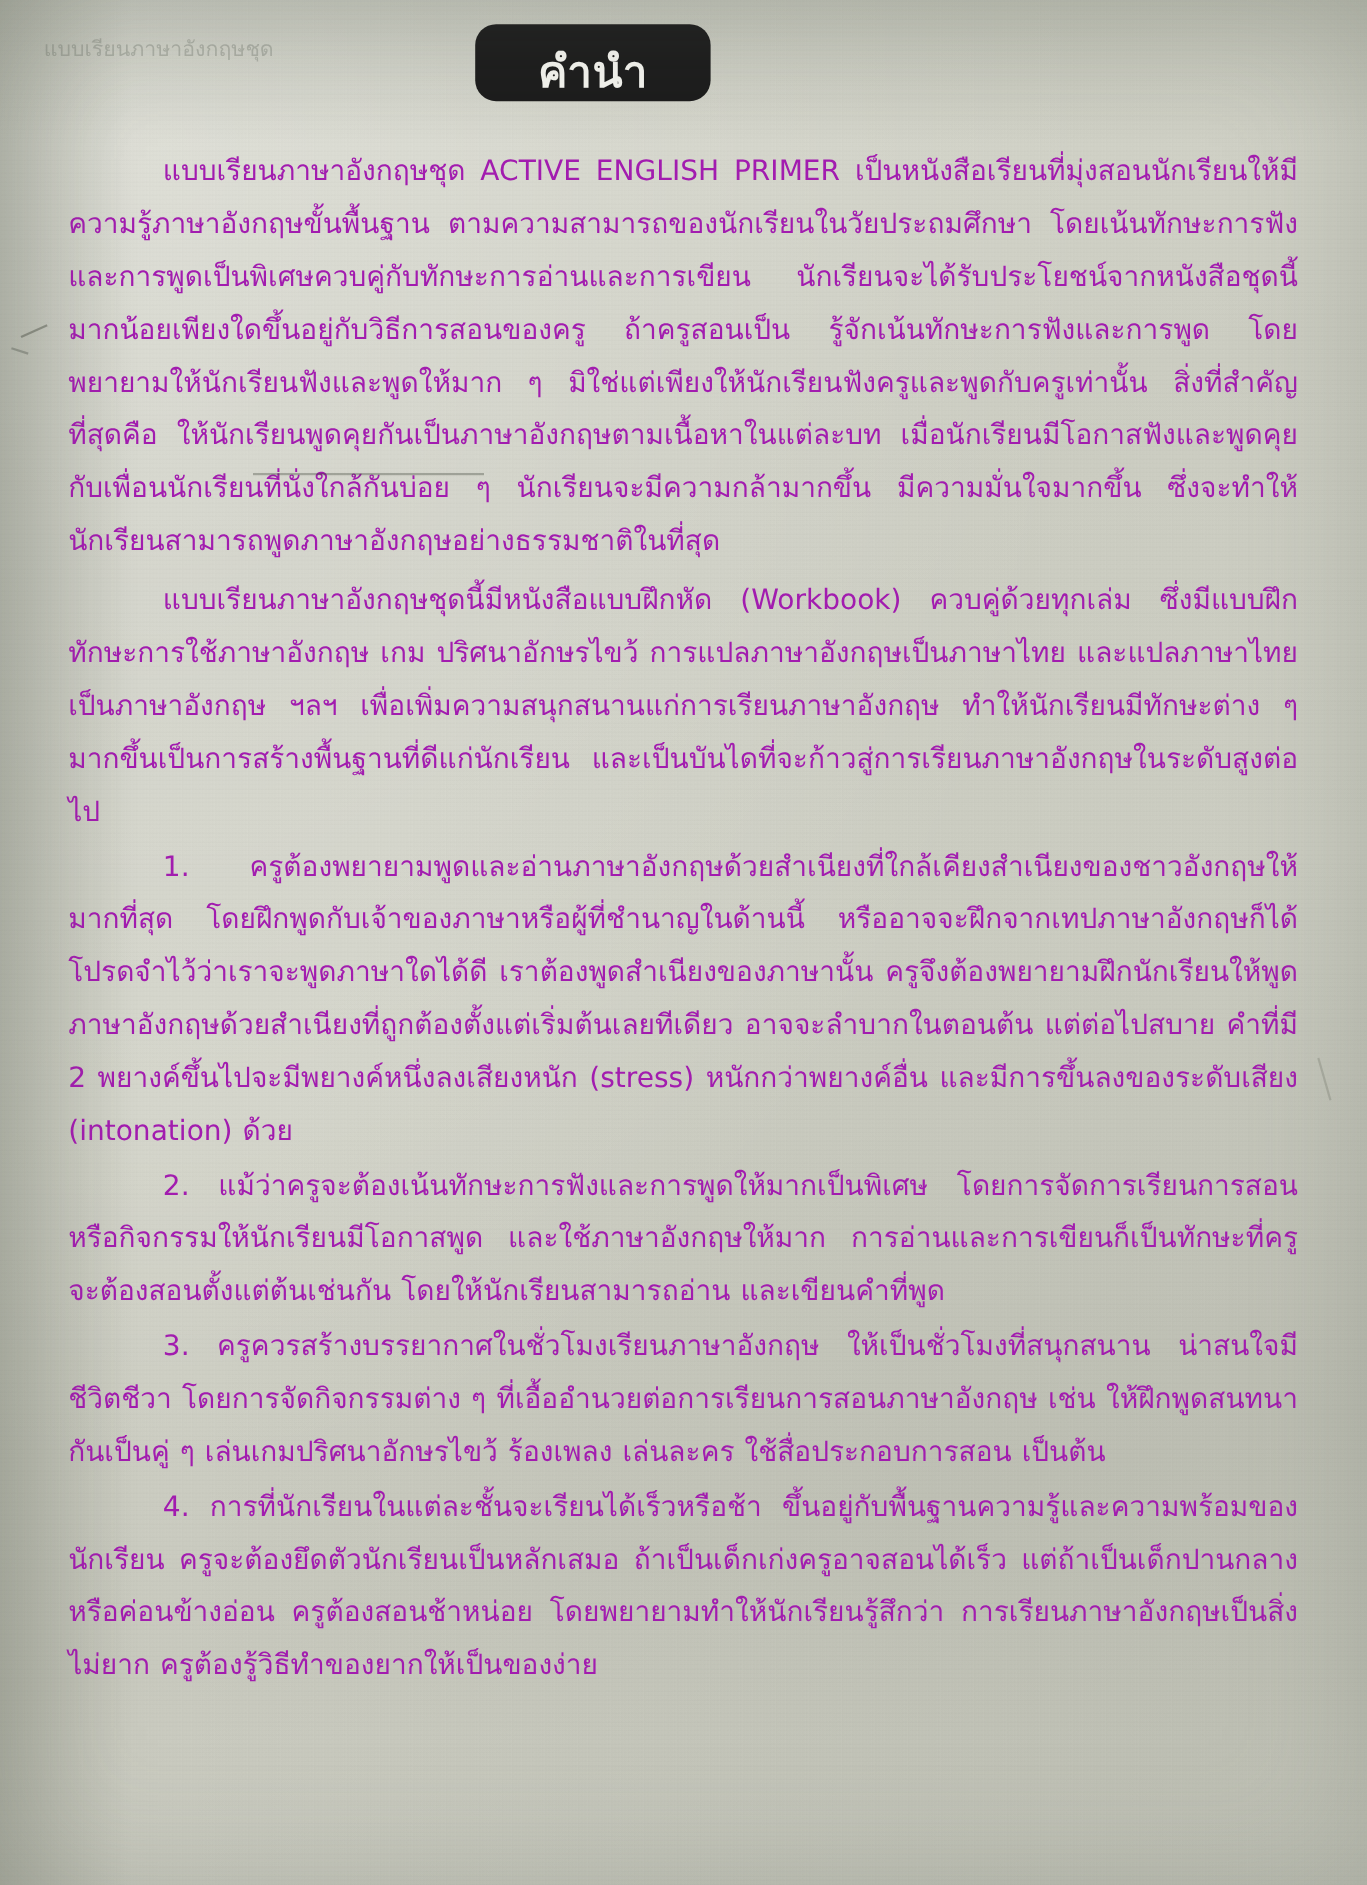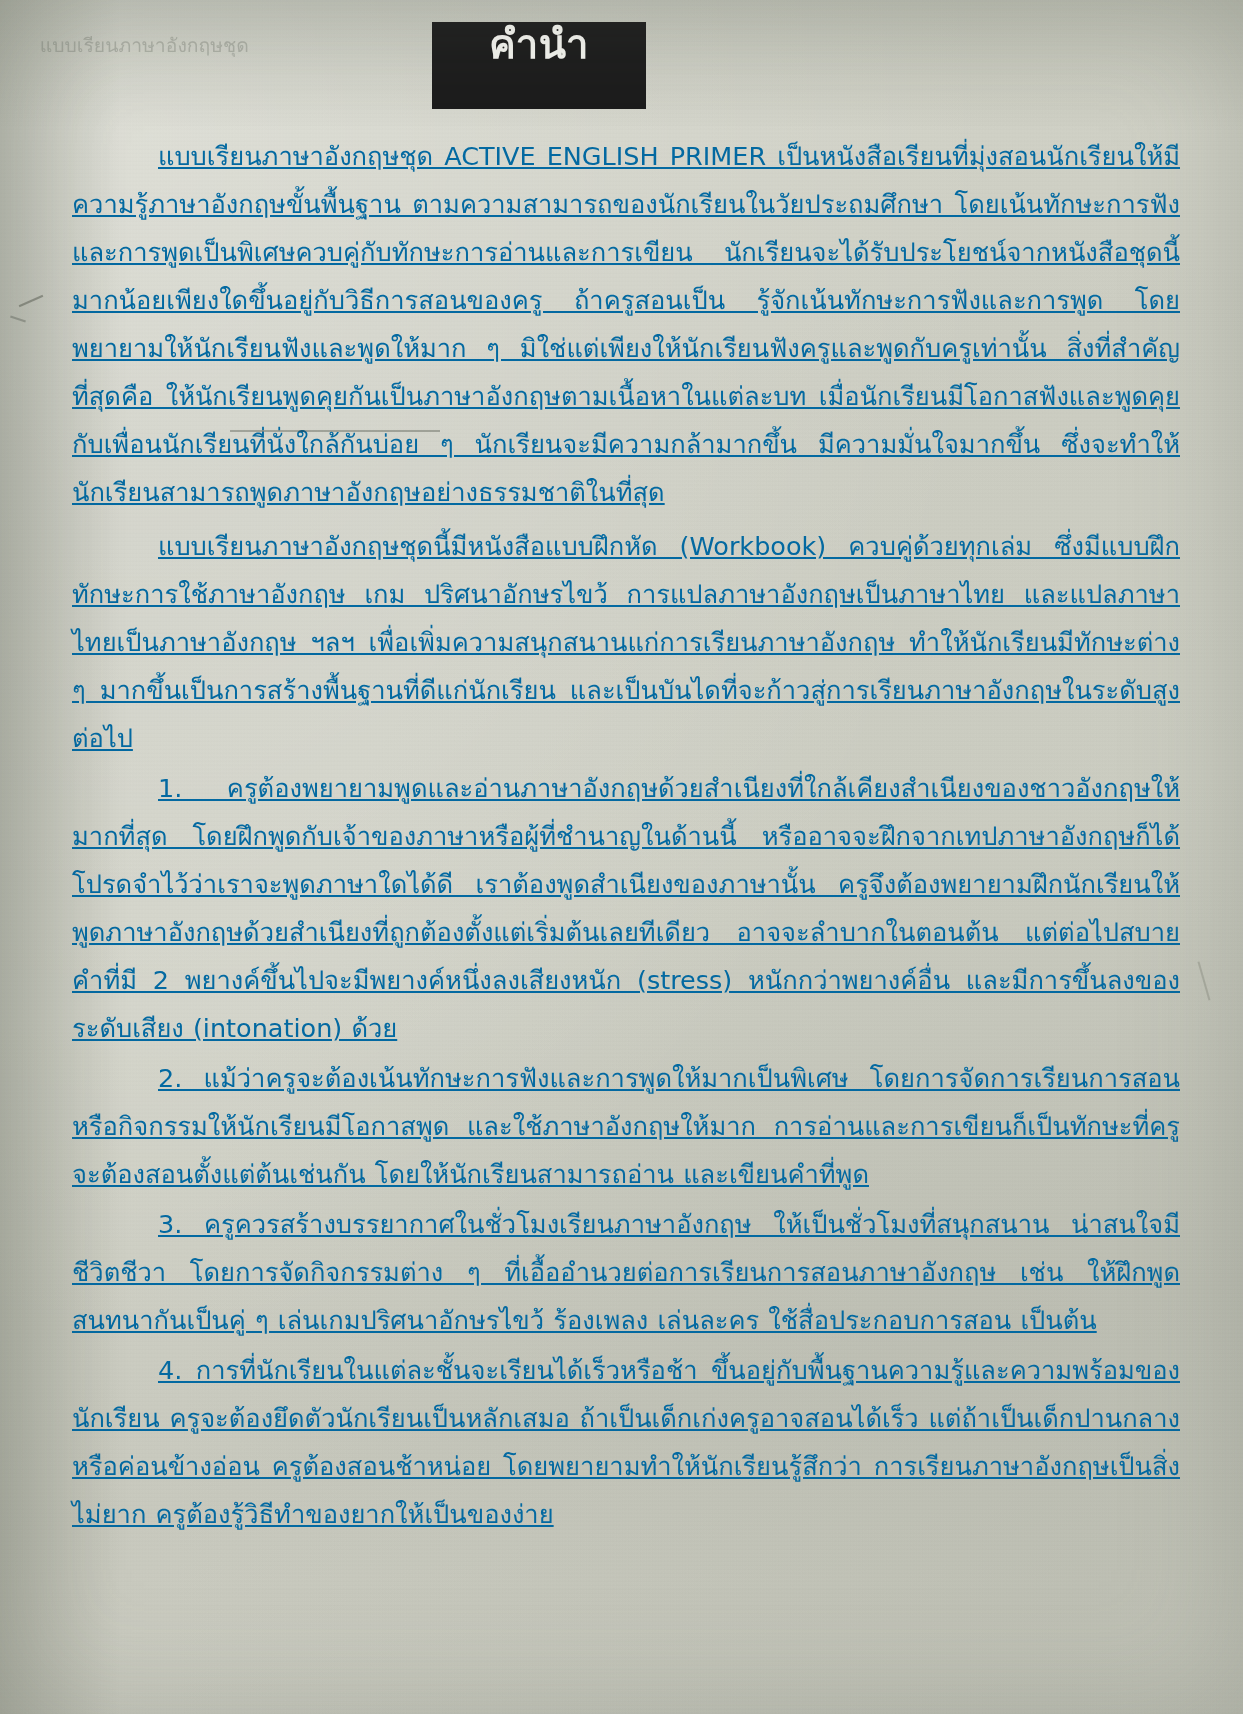--- a/index.html
+++ b/index.html
@@ -62,51 +62,51 @@
   .page {
     position: relative;
     width: 1243px;
     height: 1714px;
   }
   .title-bar {
     position: absolute;
     left: 432px;
     top: 22px;
     width: 214px;
-    height: 87px;
+    height: 70px;
     background: #1c1c1c;
     display: flex;
-    align-items: flex-start;
+    align-items: flex-end;
     justify-content: center;
+    border-radius: 19px;
   }
   .title-bar .title-text {
     color: #f3f3ee;
     font-size: 40px;
     line-height: 48px;
     font-family: "DejaVu Sans", sans-serif;
     font-weight: bold;
     letter-spacing: 0.5px;
     transform: translateY(-2px);
   }
   .body-col {
     position: absolute;
     left: 62px;
     top: 132px;
     width: 1118px;
   }
   p.para {
-    margin: 0 0 2px 10px;
-    color: #0369a1;
+    margin: 0 0 2px 0;
+    color: #a21caf;
     font-size: 25.5px;
     line-height: 48px;
     text-align: justify;
     text-justify: inter-word;
     font-family: "DejaVu Sans", sans-serif;
     word-spacing: 1px;
-    text-decoration: underline;
   }
   p.para.indent {
     text-indent: 86px;
   }
   p.para.numbered {
     text-indent: 86px;
   }
   .spacer-s { height: 4px; }
   
   .scratch-a {

